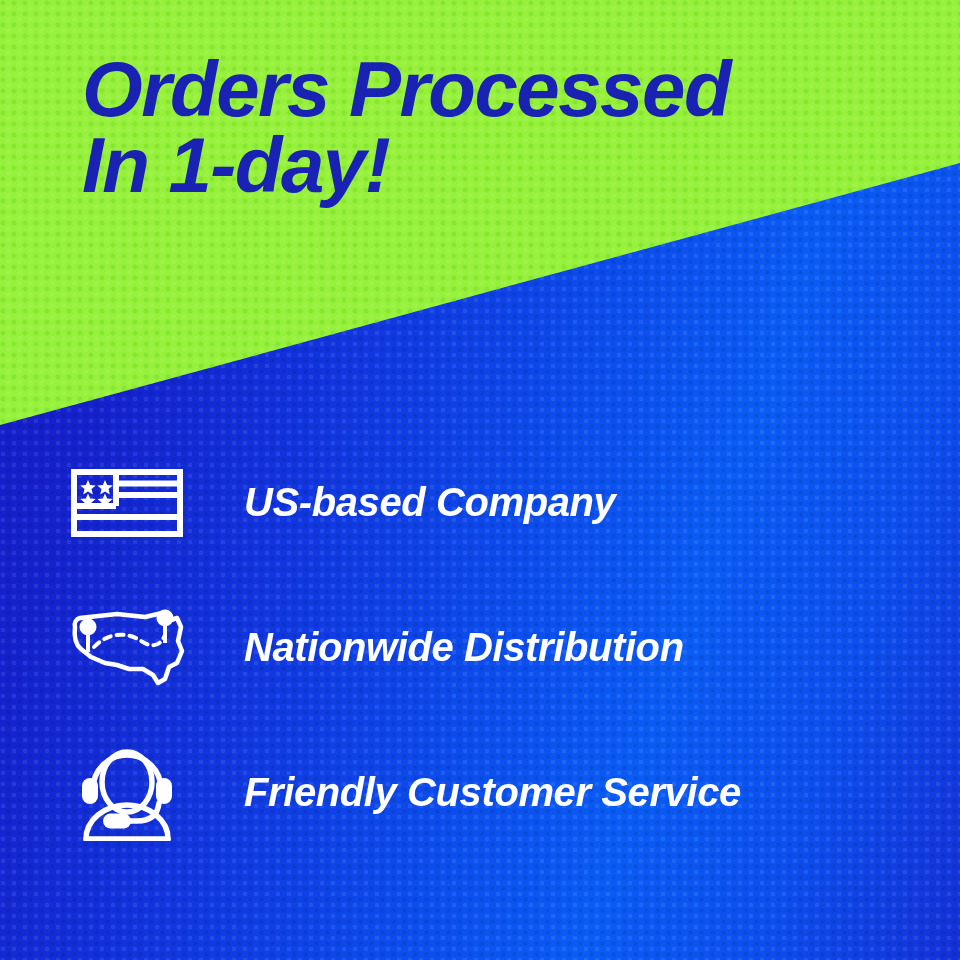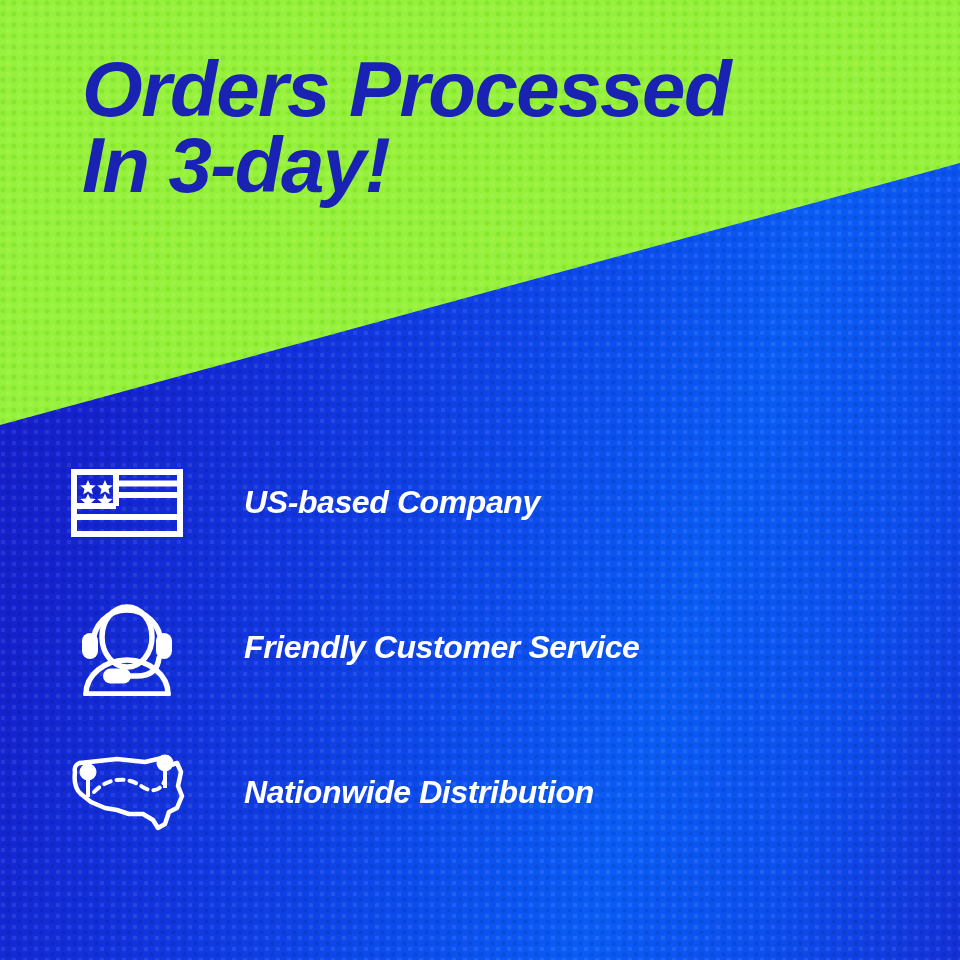--- a/index.html
+++ b/index.html
@@ -98,21 +98,21 @@
     width: 130px;
     min-width: 130px;
     height: 110px;
     margin-left: 62px;
     display: flex;
     align-items: center;
     justify-content: center;
   }
   .feature-label {
     color: #FFFFFF;
-    font-size: 32px;
+    font-size: 40px;
     font-weight: 700;
     font-style: italic;
     letter-spacing: -0.4px;
     margin-left: 52px;
     white-space: nowrap;
   }
 
   
   .logo {
     position: absolute;
@@ -131,21 +131,21 @@
     <div class="blue-dots"></div>
     <div class="blue-dots b2"></div>
   </div>
 
   <div class="green-wedge">
     <div class="green-dots"></div>
     <div class="green-dots g2"></div>
   </div>
 
   <div class="headline">Orders Processed
-In 3-day!</div>
+In 1-day!</div>
 
   <div class="features">
 
     <div class="feature-row">
       <div class="feature-icon">
         <svg width="112" height="68" viewBox="0 0 112 68" fill="none">
           <rect x="3" y="3" width="106" height="62" stroke="#FFFFFF" stroke-width="6"></rect>
 
           <line x1="45" y1="3" x2="45" y2="37" stroke="#FFFFFF" stroke-width="6"></line>
 
@@ -158,43 +158,20 @@
 
           <g fill="#FFFFFF">
             <polygon points="17,11 19.2,16.1 24.7,16.5 20.5,20.1 21.8,25.5 17,22.5 12.2,25.5 13.5,20.1 9.3,16.5 14.8,16.1"></polygon>
             <polygon points="34,11 36.2,16.1 41.7,16.5 37.5,20.1 38.8,25.5 34,22.5 29.2,25.5 30.5,20.1 26.3,16.5 31.8,16.1"></polygon>
             <polygon points="17,24.5 19.2,29.6 24.7,30 20.5,33.6 21.8,39 17,36 12.2,39 13.5,33.6 9.3,30 14.8,29.6"></polygon>
             <polygon points="34,24.5 36.2,29.6 41.7,30 37.5,33.6 38.8,39 34,36 29.2,39 30.5,33.6 26.3,30 31.8,29.6"></polygon>
           </g>
         </svg>
       </div>
       <div class="feature-label">US-based Company</div>
-    </div>
-
-    <div class="feature-row">
-      <div class="feature-icon">
-        <svg width="112" height="96" viewBox="0 0 112 96" fill="none" stroke="#FFFFFF" stroke-width="5.5" stroke-linecap="round">
-
-          <ellipse cx="56" cy="37" rx="25" ry="30"></ellipse>
-
-          <path d="M22 44 A34 34 0 0 1 90 44" fill="none"></path>
-
-          <rect x="11" y="33" width="16" height="26" rx="8" fill="#FFFFFF" stroke="none"></rect>
-
-          <rect x="85" y="33" width="16" height="26" rx="8" fill="#FFFFFF" stroke="none"></rect>
-
-          <path d="M88 58 Q86 76 66 76 L58 76" fill="none"></path>
-
-          <rect x="32" y="68.5" width="28" height="15" rx="7.5" fill="#FFFFFF" stroke="none"></rect>
-
-          <path d="M15 94 A41 34 0 0 1 97 94" fill="none"></path>
-          <line x1="15" y1="94" x2="97" y2="94"></line>
-        </svg>
-      </div>
-      <div class="feature-label">Friendly Customer Service</div>
     </div>
 
     <div class="feature-row">
       <div class="feature-icon">
         <svg width="124" height="82" viewBox="0 0 124 82" fill="none">
 
           <path d="M10 20
                    C9 16 11 12 15 11
                    L52 7 L80 10 L97 6
                    L103 14 L112 11 L116 20
@@ -211,16 +188,39 @@
           <line x1="23" y1="22" x2="23" y2="45" stroke="#FFFFFF" stroke-width="4"></line>
           <circle cx="23" cy="20" r="8.5" fill="#FFFFFF"></circle>
 
           <line x1="100" y1="12" x2="100" y2="36" stroke="#FFFFFF" stroke-width="4"></line>
           <circle cx="100" cy="11" r="8.5" fill="#FFFFFF"></circle>
         </svg>
       </div>
       <div class="feature-label">Nationwide Distribution</div>
     </div>
 
+    <div class="feature-row">
+      <div class="feature-icon">
+        <svg width="112" height="96" viewBox="0 0 112 96" fill="none" stroke="#FFFFFF" stroke-width="5.5" stroke-linecap="round">
+
+          <ellipse cx="56" cy="37" rx="25" ry="30"></ellipse>
+
+          <path d="M22 44 A34 34 0 0 1 90 44" fill="none"></path>
+
+          <rect x="11" y="33" width="16" height="26" rx="8" fill="#FFFFFF" stroke="none"></rect>
+
+          <rect x="85" y="33" width="16" height="26" rx="8" fill="#FFFFFF" stroke="none"></rect>
+
+          <path d="M88 58 Q86 76 66 76 L58 76" fill="none"></path>
+
+          <rect x="32" y="68.5" width="28" height="15" rx="7.5" fill="#FFFFFF" stroke="none"></rect>
+
+          <path d="M15 94 A41 34 0 0 1 97 94" fill="none"></path>
+          <line x1="15" y1="94" x2="97" y2="94"></line>
+        </svg>
+      </div>
+      <div class="feature-label">Friendly Customer Service</div>
+    </div>
+
   </div>
 
 
 </div>
 
 </body></html>

